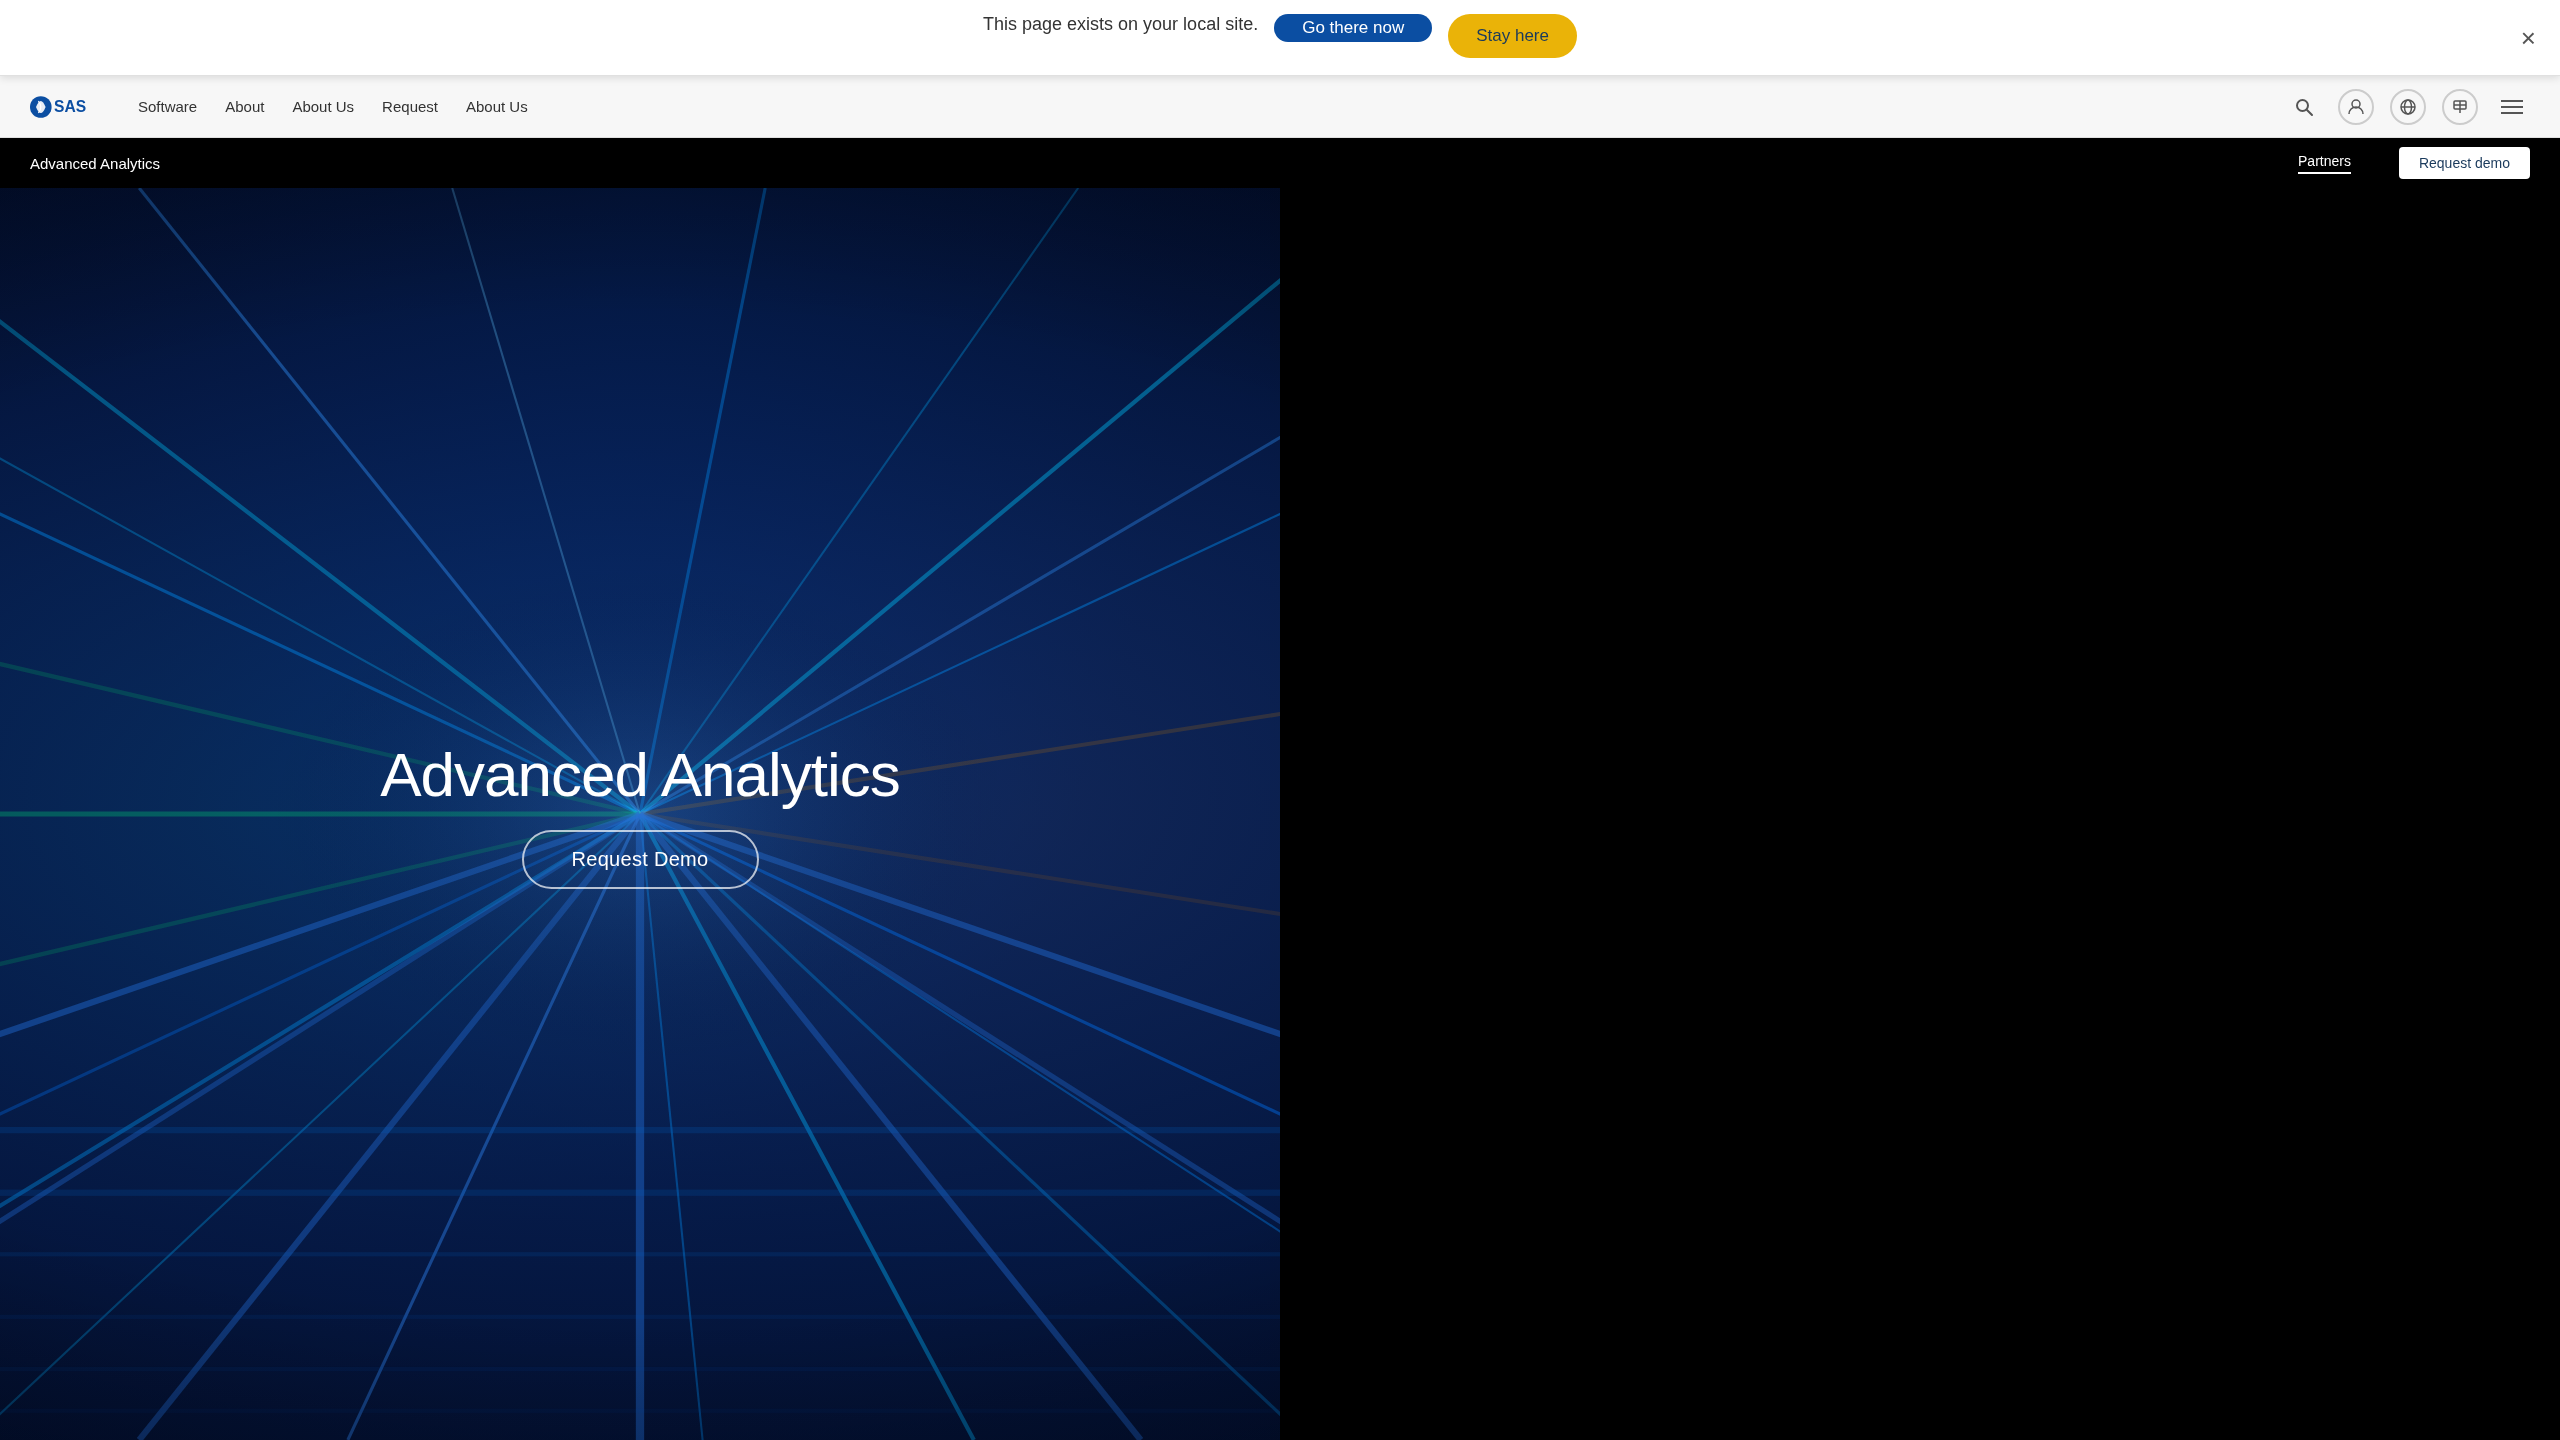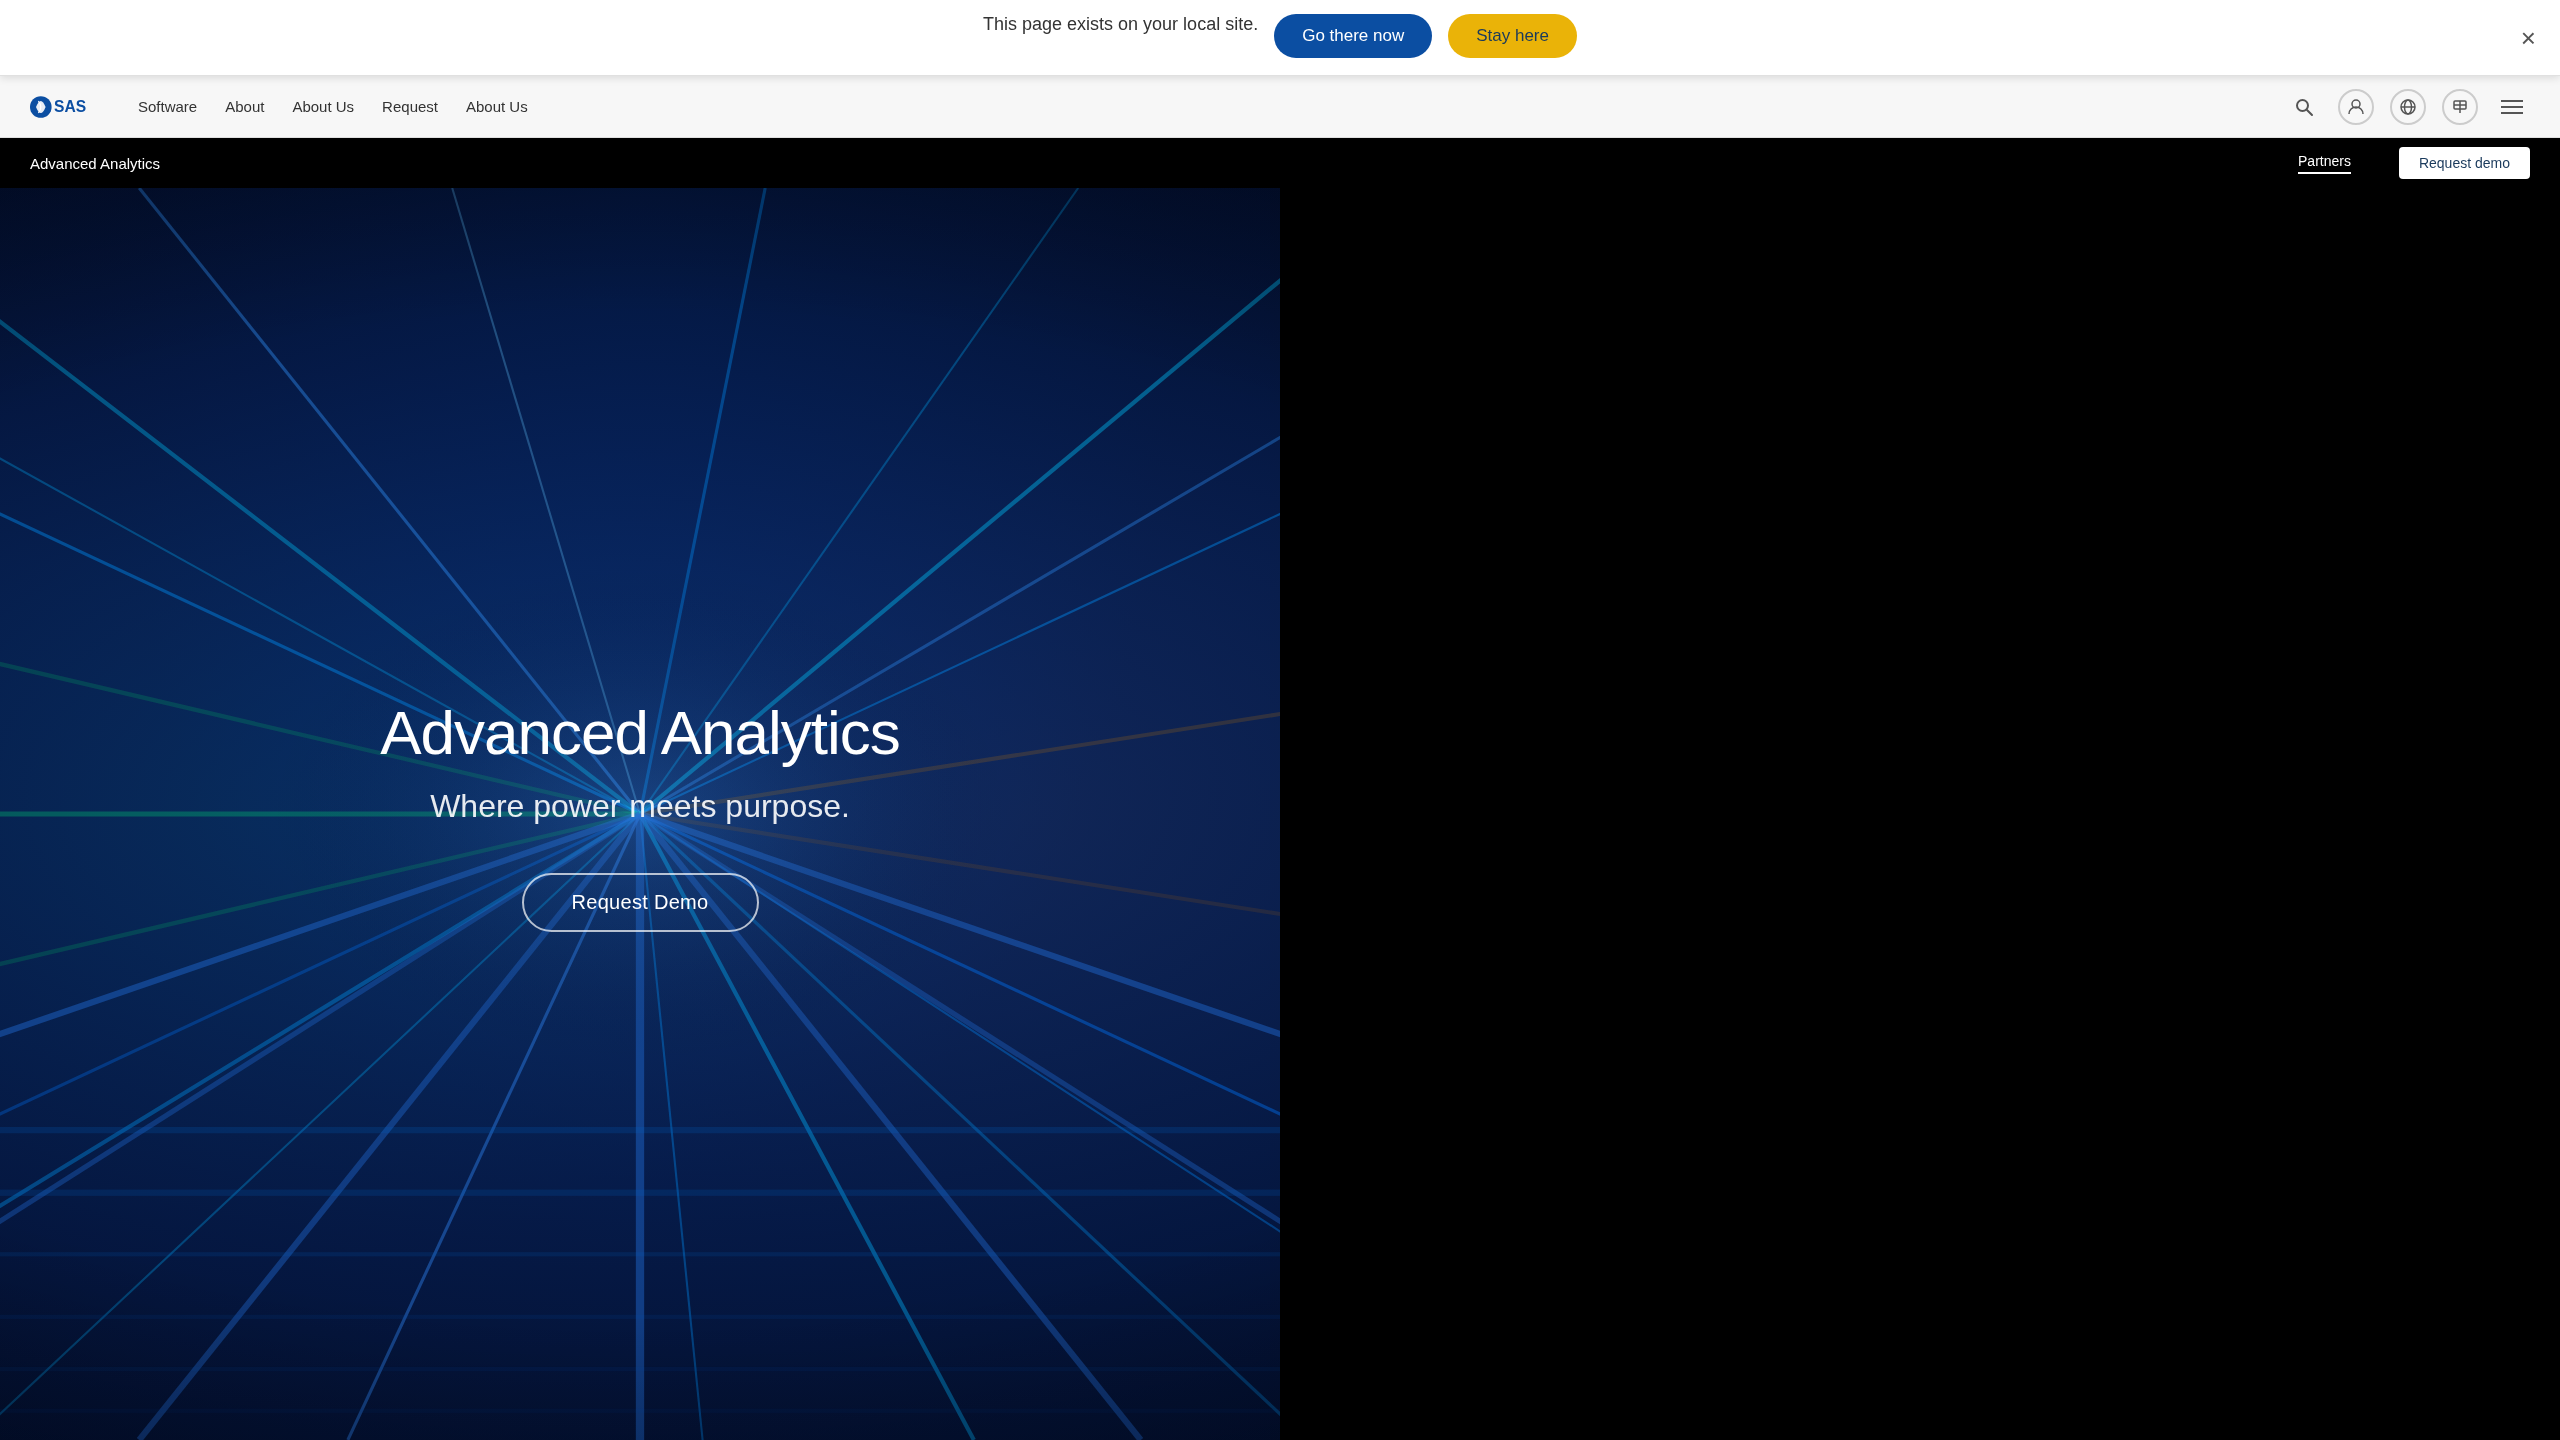--- a/index.html
+++ b/index.html
@@ -34,21 +34,21 @@
       font-size: 18px;
       color: #333;
       font-weight: 400;
     }
 
     .btn-go-there {
       background: #0b4ea2;
       color: #fff;
       border: none;
       border-radius: 50px;
-      padding: 12px 28px;
+      padding: 4px 28px;
       font-size: 17px;
       font-weight: 500;
       cursor: pointer;
       white-space: nowrap;
     }
 
     .btn-stay-here {
       background: #eab308;
       color: #1a3a5c;
       border: none;
@@ -414,16 +414,15 @@
       <radialGradient id="vignette" cx="50%" cy="50%" r="80%">
         <stop offset="50%" stop-color="rgba(0,0,0,0)"></stop>
         <stop offset="100%" stop-color="rgba(0,5,20,0.7)"></stop>
       </radialGradient>
       <rect width="1280" height="600" fill="url(#vignette)"></rect>
     </svg>
   </div>
 
   <div class="hero-content">
     <h1 class="hero-title">Advanced Analytics</h1>
-    <p class="hero-subtitle">Where power meets purpose.</p>
     <button class="hero-cta">Request Demo</button>
   </div>
 </section>
 
 </body></html>

